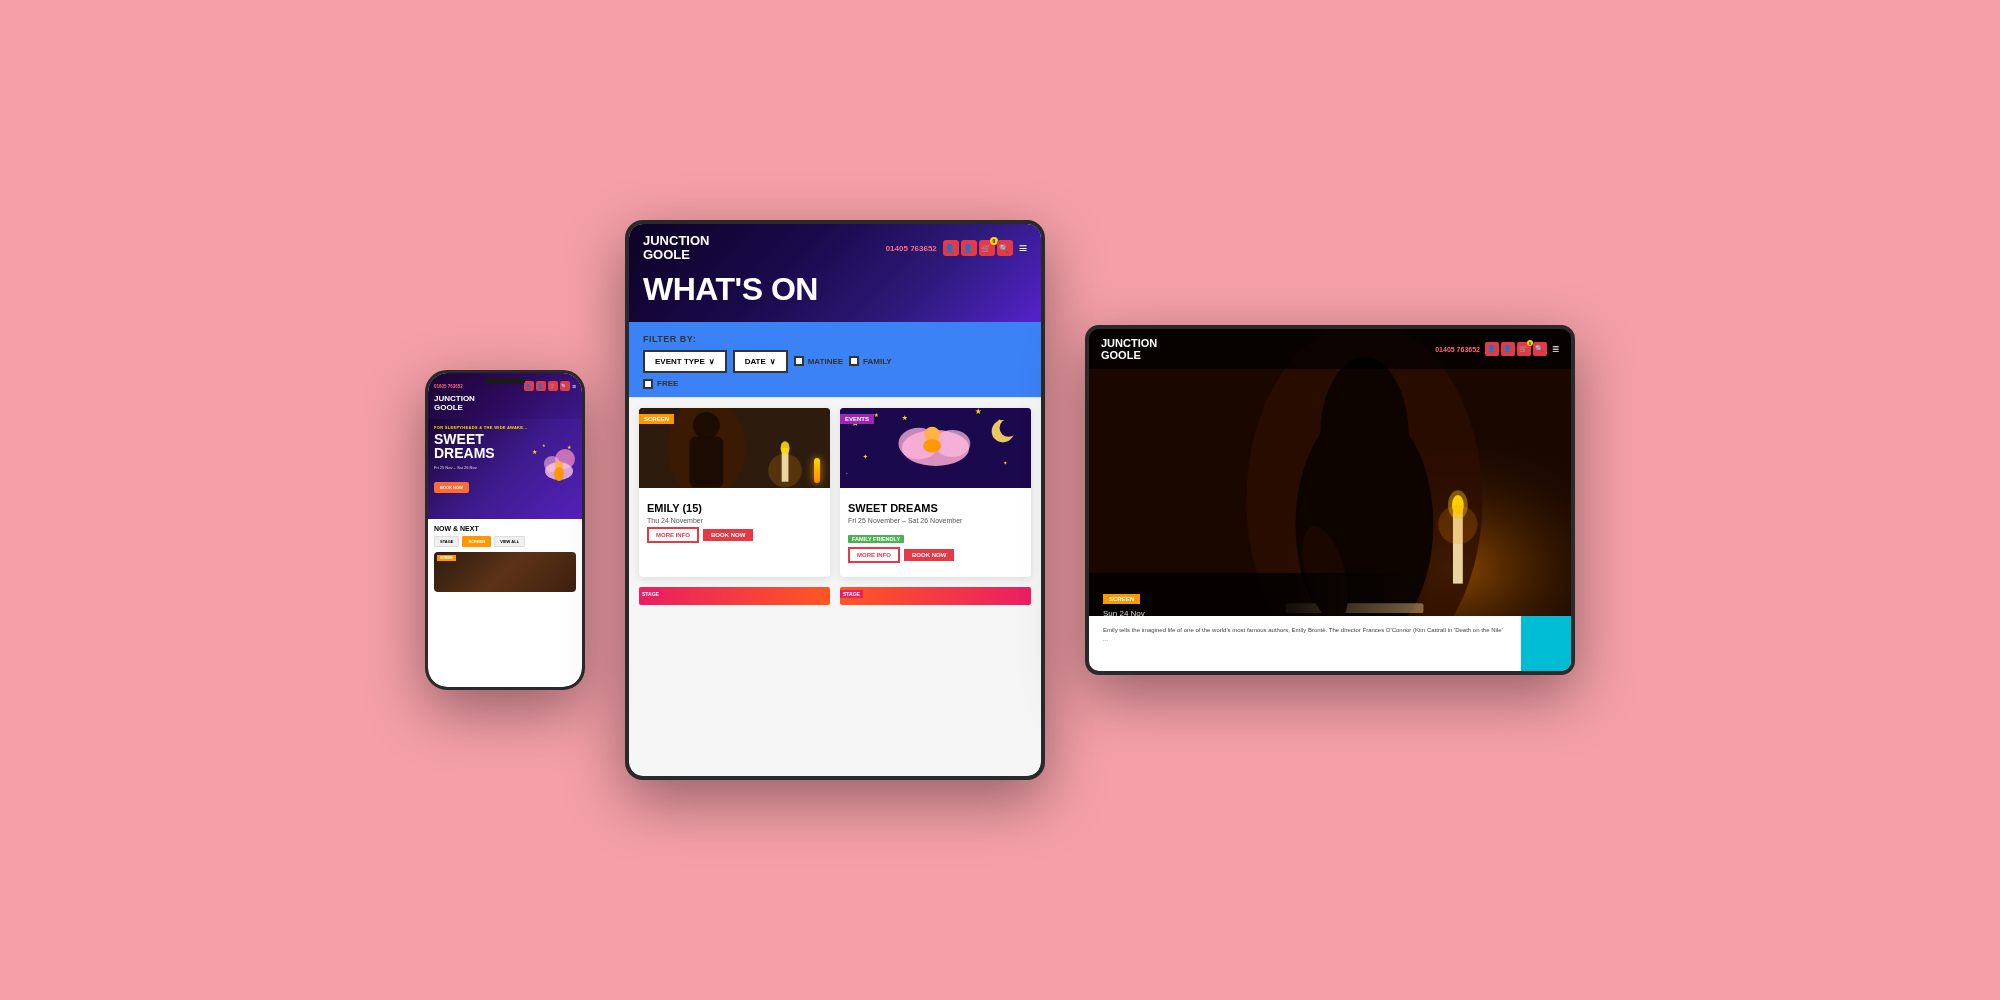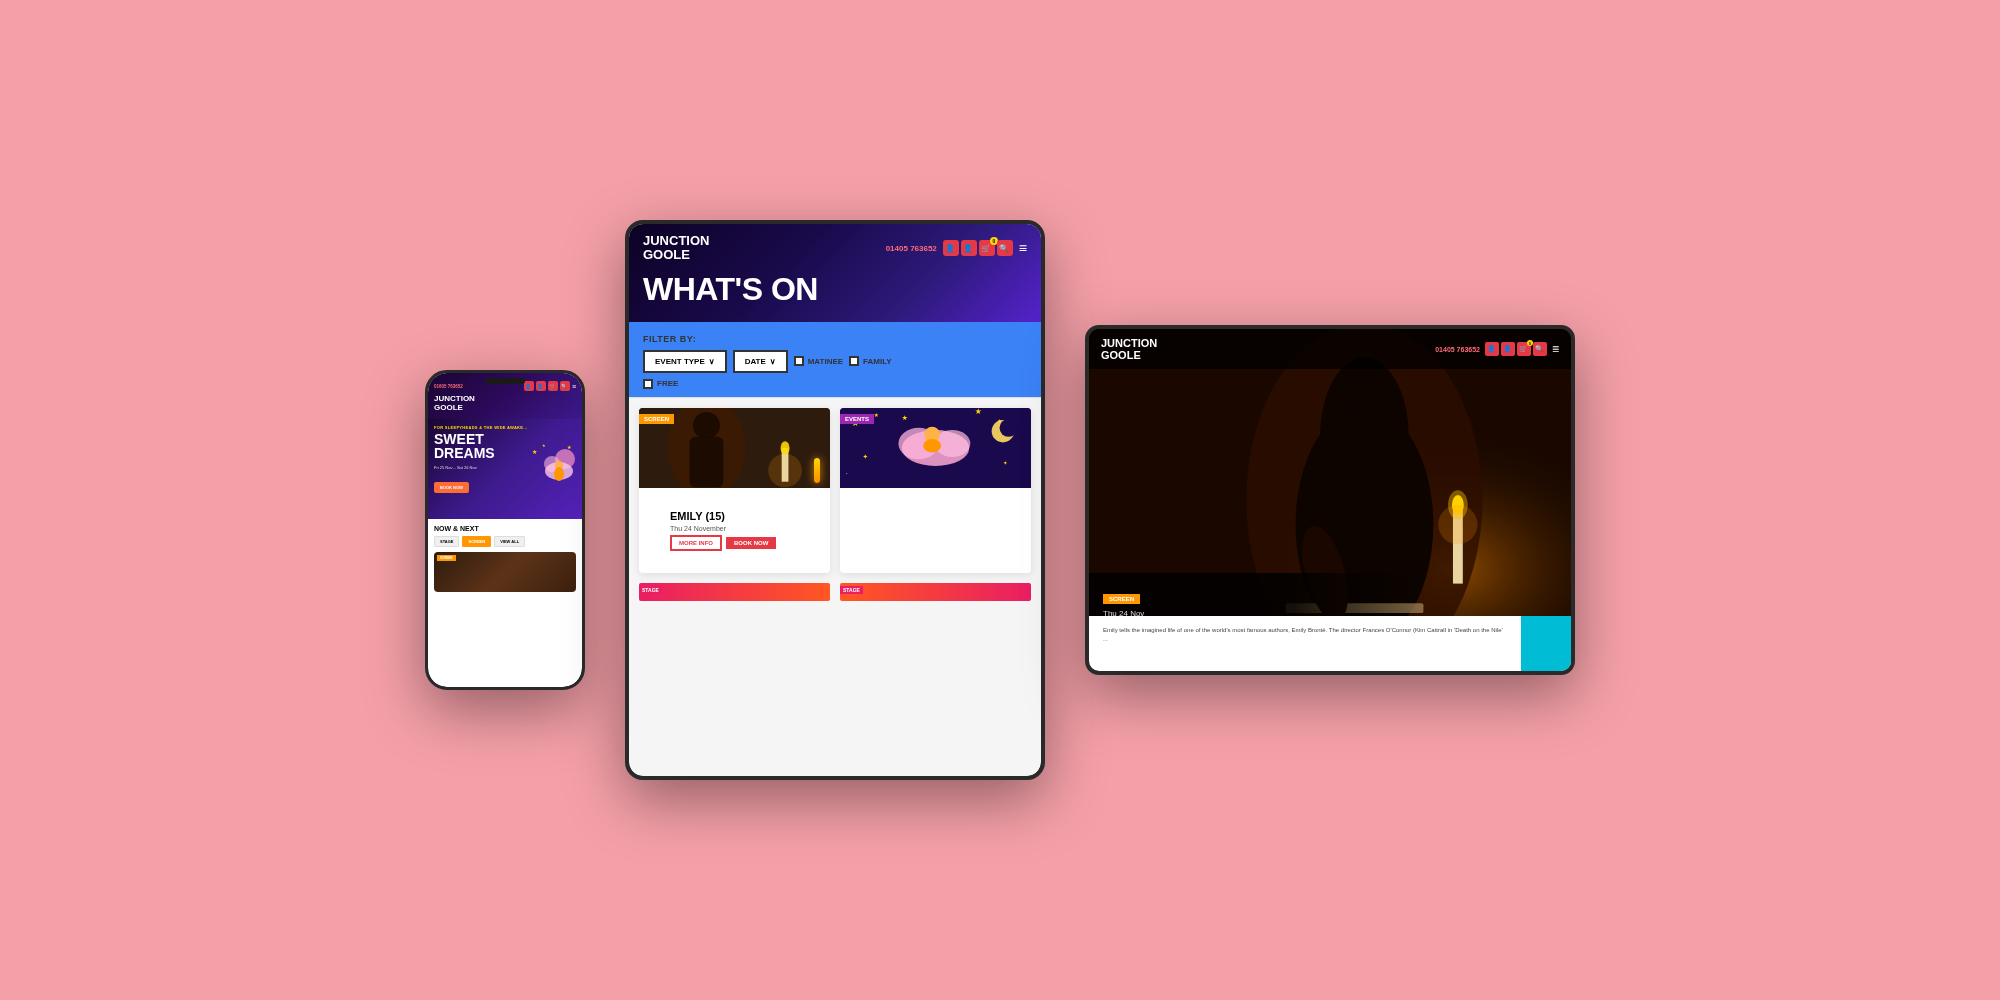--- a/index.html
+++ b/index.html
@@ -398,22 +398,21 @@
       width: 100%;
       height: 100%;
       background: linear-gradient(135deg, #1a0a4d 0%, #2d1a8c 50%, #0d0a3d 100%);
       display: flex;
       align-items: center;
       justify-content: center;
       position: relative;
       overflow: hidden;
     }
     .event-card-body {
-      padding: 22px 8px;
-      margin-left: 23px;
+      padding: 14px 8px;
     }
     .event-title {
       font-size: 11px;
       font-weight: 900;
       text-transform: uppercase;
       color: #000;
       margin-bottom: 3px;
     }
     .event-date {
       font-size: 7px;
@@ -823,20 +822,29 @@
 
                 <circle cx="82" cy="28" r="7" fill="#ffb347"></circle>
                 <ellipse cx="82" cy="38" rx="8" ry="6" fill="#ff9800"></ellipse>
 
                 <text x="20" y="50" fill="#ffd700" font-size="6">✦</text>
                 <text x="145" y="55" fill="#ffd700" font-size="5">✦</text>
                 <text x="5" y="65" fill="#aaf" font-size="7">·</text>
               </svg>
             </div>
           </div>
+          <div class="event-card-body">
+            <div class="event-title">SWEET DREAMS</div>
+            <div class="event-date">Fri 25 November – Sat 26 November</div>
+            <div class="event-tag">FAMILY FRIENDLY</div>
+            <div class="event-btns">
+              <button class="btn-more-info">MORE INFO</button>
+              <button class="btn-book-now">BOOK NOW</button>
+            </div>
+          </div>
         </div>
 
       </div>
 
       <div class="bottom-partial">
         <div class="partial-card partial-card-stage">
           <div class="partial-badge">STAGE</div>
         </div>
         <div class="partial-card partial-card-stage2">
           <div class="partial-badge">STAGE</div>
@@ -900,21 +908,21 @@
             <div class="rt-icon-btn">
               <span>🔍</span>
             </div>
           </div>
           <div class="rt-menu">≡</div>
         </div>
       </div>
 
       <div style="position:absolute;left:0;bottom:0;width:340px;padding:14px;background:linear-gradient(to right,rgba(0,0,0,0.85) 60%,transparent 100%)">
         <div class="rt-screen-badge">SCREEN</div>
-        <div class="rt-event-date">Thu 24 Nov</div>
+        <div class="rt-event-date">Sun 24 Nov</div>
         <div class="rt-btn-row">
           <button class="rt-book-btn">BOOK NOW</button>
           <div class="rt-trailer-btn">
             <div class="rt-play-icon">▶</div>
             <span>PLAY TRAILER</span>
           </div>
         </div>
       </div>
 
       <div style="position:absolute;bottom:0;left:0;right:0;background:white;padding:10px 14px 8px;height:55px;overflow:hidden;display:flex;align-items:flex-start;">

